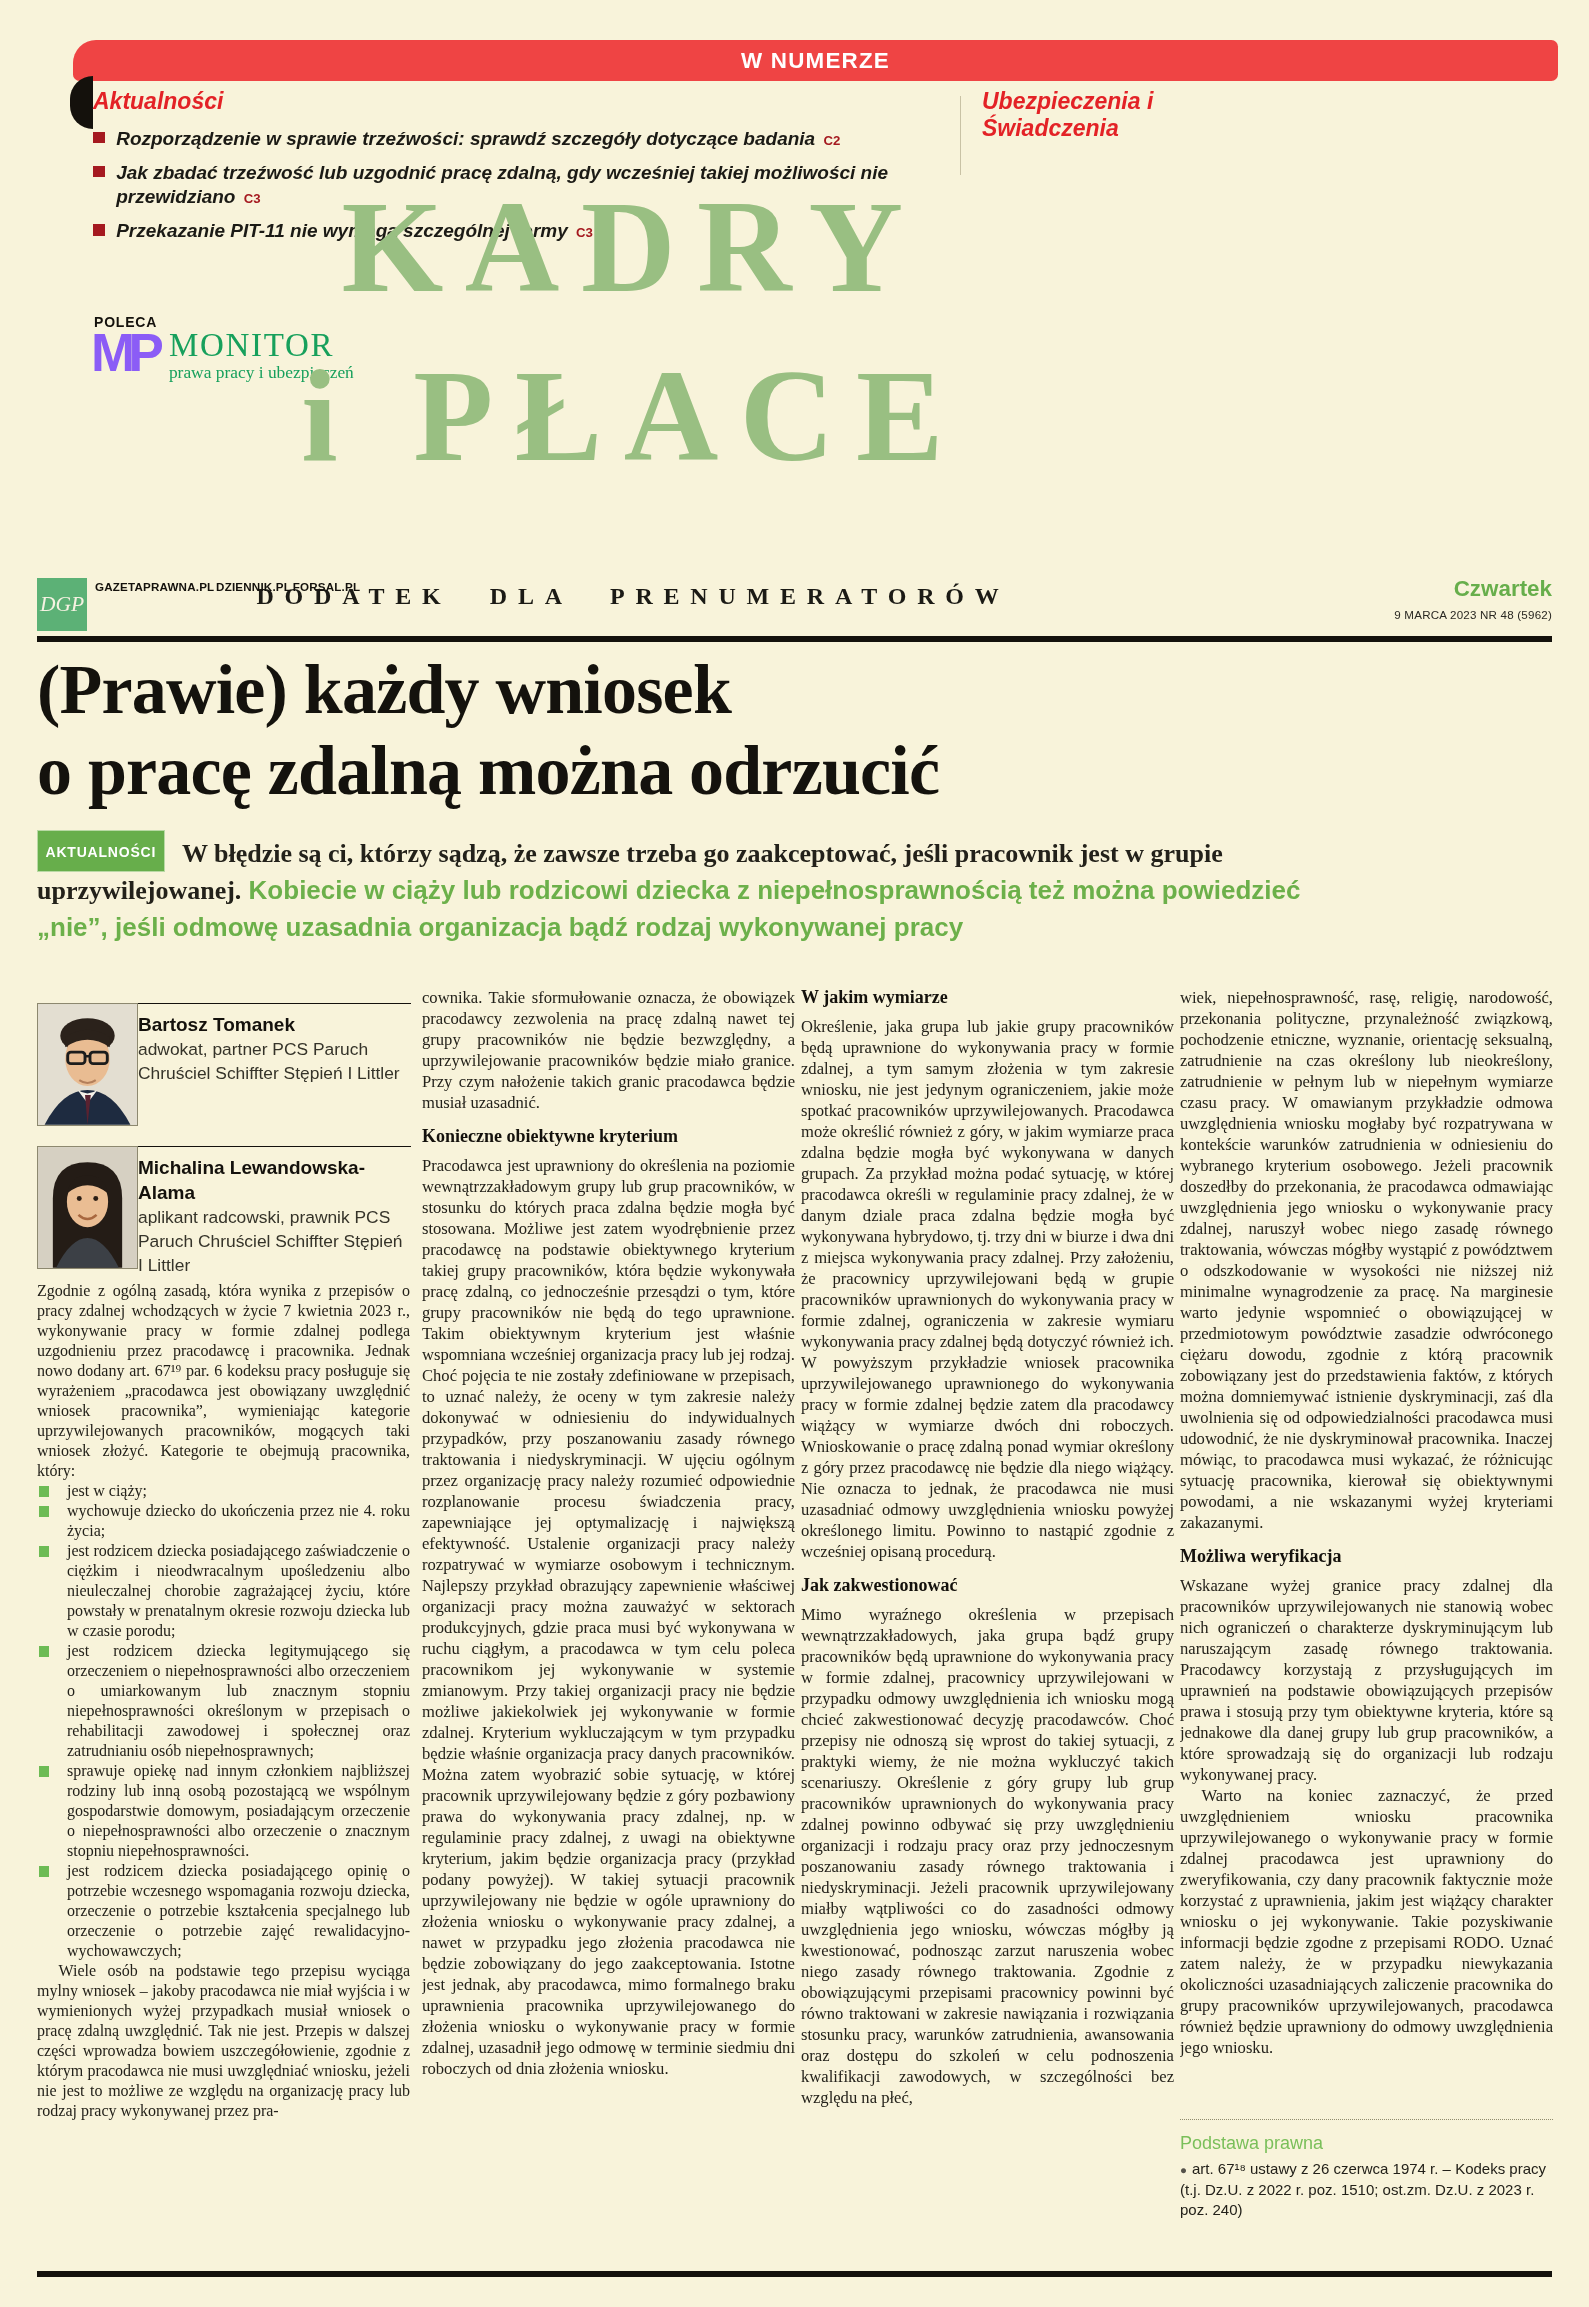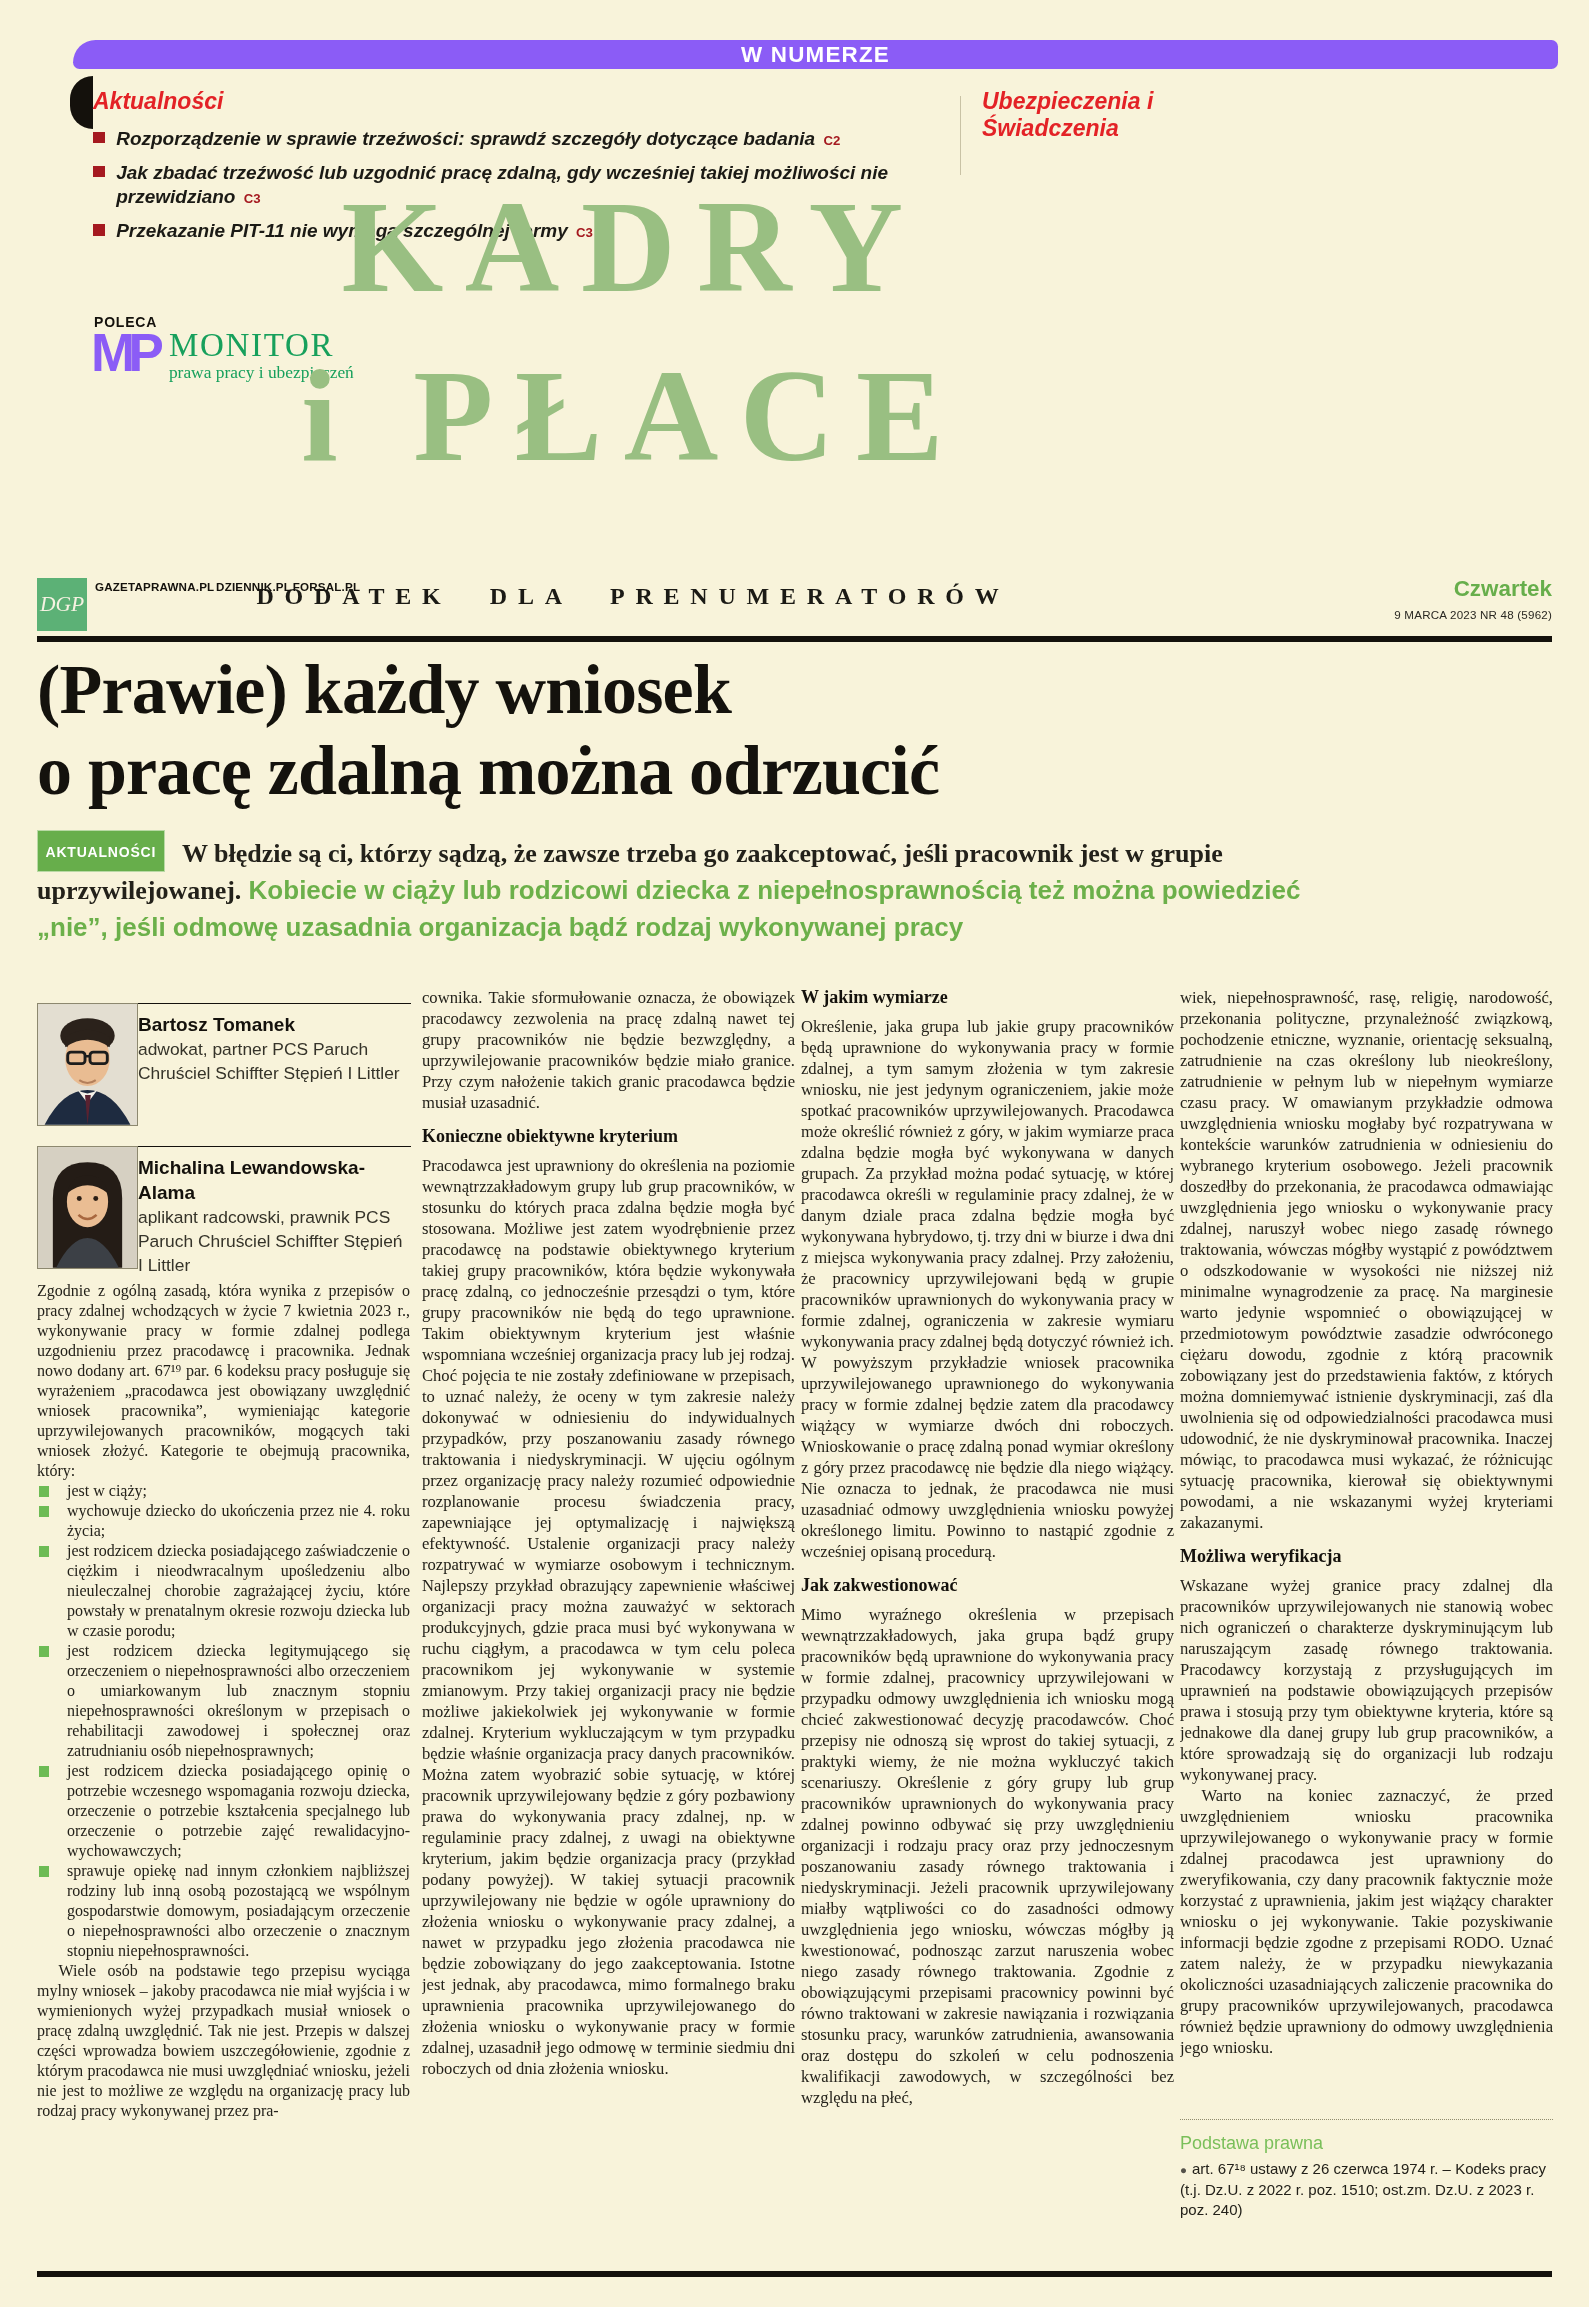--- a/index.html
+++ b/index.html
@@ -8,22 +8,22 @@
     position:relative;
     background:#f8f3da;
     font-family:"Liberation Sans", sans-serif;
     color:#23211c;
     overflow:hidden;
   }
   .abs { position:absolute; }
 
   
   .banner {
-    left:73px; top:40px; width:1485px; height:29px;
-    background:#8b5cf6; border-radius:23px 6.6px 6.6px 6.6px;
+    left:73px; top:40px; width:1485px; height:41px;
+    background:#ef4444; border-radius:23px 6.6px 6.6px 6.6px;
     display:flex; align-items:center; justify-content:center;
   }
   .banner-title {
     color:#ffffff; font-weight:bold; font-size:22.4px; letter-spacing:1.2px;
   }
   .curl {
     left:70px; top:76px; width:23px; height:53px;
     background:#14110c; border-radius:23px 0 0 23px;
   }
 
@@ -227,22 +227,22 @@
   </div>
 </div>
 
 <div class="col col1">
   <p>Zgodnie z ogólną zasadą, która wynika z przepisów o pracy zdalnej wchodzących w życie 7 kwietnia 2023 r., wykonywanie pracy w formie zdalnej podlega uzgodnieniu przez pracodawcę i pracownika. Jednak nowo dodany art. 67¹⁹ par. 6 kodeksu pracy posługuje się wyrażeniem „pracodawca jest obowiązany uwzględnić wniosek pracownika”, wymieniając kategorie uprzywilejowanych pracowników, mogących taki wniosek złożyć. Kategorie te obejmują pracownika, który:</p>
   <ul class="body-list">
     <li><span class="sq"></span><span>jest w ciąży;</span></li>
     <li><span class="sq"></span><span>wychowuje dziecko do ukończenia przez nie 4. roku życia;</span></li>
     <li><span class="sq"></span><span>jest rodzicem dziecka posiadającego zaświadczenie o ciężkim i nieodwracalnym upośledzeniu albo nieuleczalnej chorobie zagrażającej życiu, które powstały w prenatalnym okresie rozwoju dziecka lub w czasie porodu;</span></li>
     <li><span class="sq"></span><span>jest rodzicem dziecka legitymującego się orzeczeniem o niepełnosprawności albo orzeczeniem o umiarkowanym lub znacznym stopniu niepełnosprawności określonym w przepisach o rehabilitacji zawodowej i społecznej oraz zatrudnianiu osób niepełnosprawnych;</span></li>
+    <li><span class="sq"></span><span>sprawuje opiekę nad innym członkiem najbliższej rodziny lub inną osobą pozostającą we wspólnym gospodarstwie domowym, posiadającym orzeczenie o niepełnosprawności albo orzeczenie o znacznym stopniu niepełnosprawności.</span></li>
     <li><span class="sq"></span><span>jest rodzicem dziecka posiadającego opinię o potrzebie wczesnego wspomagania rozwoju dziecka, orzeczenie o potrzebie kształcenia specjalnego lub orzeczenie o potrzebie zajęć rewalidacyjno-wychowawczych;</span></li>
-    <li><span class="sq"></span><span>sprawuje opiekę nad innym członkiem najbliższej rodziny lub inną osobą pozostającą we wspólnym gospodarstwie domowym, posiadającym orzeczenie o niepełnosprawności albo orzeczenie o znacznym stopniu niepełnosprawności.</span></li>
   </ul>
   <p class="indent">Wiele osób na podstawie tego przepisu wyciąga mylny wniosek – jakoby pracodawca nie miał wyjścia i w wymienionych wyżej przypadkach musiał wniosek o pracę zdalną uwzględnić. Tak nie jest. Przepis w dalszej części wprowadza bowiem uszczegółowienie, zgodnie z którym pracodawca nie musi uwzględniać wniosku, jeżeli nie jest to możliwe ze względu na organizację pracy lub rodzaj pracy wykonywanej przez pra-</p>
 </div>
 
 <div class="col col2">
   <p>cownika. Takie sformułowanie oznacza, że obowiązek pracodawcy zezwolenia na pracę zdalną nawet tej grupy pracowników nie będzie bezwzględny, a uprzywilejowanie pracowników będzie miało granice. Przy czym nałożenie takich granic pracodawca będzie musiał uzasadnić.</p>
   <h3>Konieczne obiektywne kryterium</h3>
   <p>Pracodawca jest uprawniony do określenia na poziomie wewnątrzzakładowym grupy lub grup pracowników, w stosunku do których praca zdalna będzie mogła być stosowana. Możliwe jest zatem wyodrębnienie przez pracodawcę na podstawie obiektywnego kryterium takiej grupy pracowników, która będzie wykonywała pracę zdalną, co jednocześnie przesądzi o tym, które grupy pracowników nie będą do tego uprawnione. Takim obiektywnym kryterium jest właśnie wspomniana wcześniej organizacja pracy lub jej rodzaj. Choć pojęcia te nie zostały zdefiniowane w przepisach, to uznać należy, że oceny w tym zakresie należy dokonywać w odniesieniu do indywidualnych przypadków, przy poszanowaniu zasady równego traktowania i niedyskryminacji. W ujęciu ogólnym przez organizację pracy należy rozumieć odpowiednie rozplanowanie procesu świadczenia pracy, zapewniające jej optymalizację i największą efektywność. Ustalenie organizacji pracy należy rozpatrywać w wymiarze osobowym i technicznym. Najlepszy przykład obrazujący zapewnienie właściwej organizacji pracy można zauważyć w sektorach produkcyjnych, gdzie praca musi być wykonywana w ruchu ciągłym, a pracodawca w tym celu poleca pracownikom jej wykonywanie w systemie zmianowym. Przy takiej organizacji pracy nie będzie możliwe jakiekolwiek jej wykonywanie w formie zdalnej. Kryterium wykluczającym w tym przypadku będzie właśnie organizacja pracy danych pracowników. Można zatem wyobrazić sobie sytuację, w której pracownik uprzywilejowany będzie z góry pozbawiony prawa do wykonywania pracy zdalnej, np. w regulaminie pracy zdalnej, z uwagi na obiektywne kryterium, jakim będzie organizacja pracy (przykład podany powyżej). W takiej sytuacji pracownik uprzywilejowany nie będzie w ogóle uprawniony do złożenia wniosku o wykonywanie pracy zdalnej, a nawet w przypadku jego złożenia pracodawca nie będzie zobowiązany do jego zaakceptowania. Istotne jest jednak, aby pracodawca, mimo formalnego braku uprawnienia pracownika uprzywilejowanego do złożenia wniosku o wykonywanie pracy w formie zdalnej, uzasadnił jego odmowę w terminie siedmiu dni roboczych od dnia złożenia wniosku.</p>
 </div>
 

